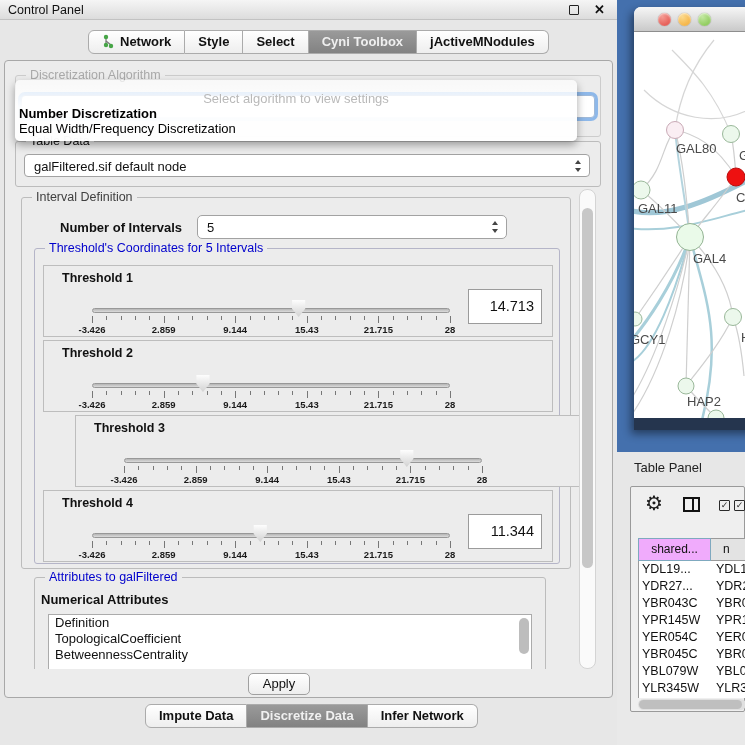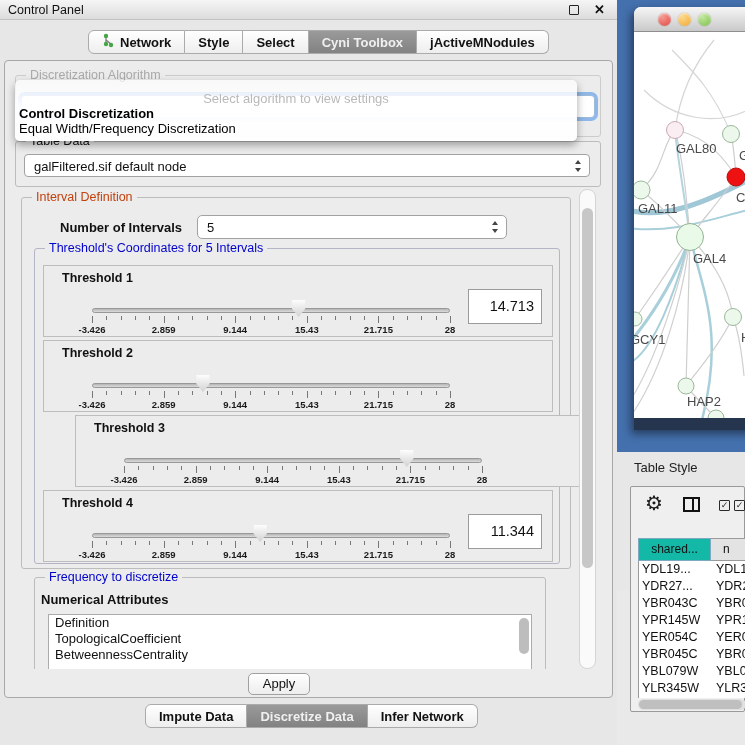--- a/index.html
+++ b/index.html
@@ -9,34 +9,34 @@
 
   
   #left-panel { position:absolute; left:0; top:0; width:617px; height:745px; background:#e7e7e7; }
   #titlebar { position:absolute; left:0; top:0; width:617px; height:20px;
     background:linear-gradient(#f5f5f5,#dcdcdc); border-bottom:1px solid #c2c2c2; }
   #titlebar .title { position:absolute; left:8px; top:3px; font-size:12.5px; color:#111; }
   .float-btn { position:absolute; right:38px; top:5px; width:10px; height:10px; border:1.6px solid #222; border-radius:1px; cursor:pointer; }
   .close-btn { position:absolute; right:12px; top:2px; font-size:13px; font-weight:bold; color:#111; cursor:pointer; }
 
   .seg-bar { position:absolute; display:flex; }
-  .seg-tab { display:flex; align-items:center; gap:5px; padding:3px 13px; font-size:13px; font-weight:bold; color:#111;
+  .seg-tab { display:flex; gap:5px; padding:3px 13px; font-size:13px; font-weight:bold; color:#111;
     background:linear-gradient(#ffffff,#eeeeee); border:1px solid #ababab; border-left:none; cursor:pointer; white-space:nowrap; height:24px; }
   .seg-tab:first-child { border-left:1px solid #ababab; border-radius:6px 0 0 6px; }
   .seg-tab:last-child { border-radius:0 6px 6px 0; }
   .seg-tab.selected { background:linear-gradient(#9a9a9a,#828282); color:#f0f0f0; }
   #top-tabs { left:88px; top:30px; }
   #bottom-tabs { left:145px; top:704px; }
 
   #main-panel { position:absolute; left:4px; top:60px; width:609px; height:638px;
     background:#ececec; border:1px solid #a8a8a8; border-radius:4px; }
 
   .groupbox { position:absolute; border:1px solid #bcbcbc; border-radius:3px; }
   .group-title { position:absolute; top:-8px; left:10px; background:#ececec; padding:0 4px; font-size:12.5px; }
-  .gt-green { color:#c2410c; }
+  .gt-green { color:#404040; }
   .gt-blue  { color:#0000cc; }
   .gt-black { color:#111; }
   .gt-ghost { color:#a9a9a9; }
 
   
   #algo-group { left:10px; top:14px; width:586px; height:62px; border-color:#cccccc; }
   #algo-combo { position:absolute; left:16px; top:34px; width:574px; height:23px; background:#fff;
     border:1px solid #9fb9d8; border-radius:4px; box-shadow:0 0 0 3px rgba(92,156,232,0.65); z-index:2; cursor:pointer; }
   #algo-popup { position:absolute; left:10px; top:19px; width:562px; height:61px; z-index:3;
     background:linear-gradient(rgba(255,255,255,0.66), rgba(255,255,255,0.97) 45%);
@@ -106,21 +106,21 @@
     background:#efefef; border:1px solid #9a9a9a; border-radius:2px; }
   #tp-gear { position:absolute; left:14px; top:6px; font-size:20px; color:#1c1c1c; cursor:pointer; line-height:20px; }
   #tp-cols { position:absolute; left:52px; top:10px; width:17px; height:15px; border:2px solid #111; cursor:pointer; }
   #tp-cols i { position:absolute; left:50%; top:0; width:2px; height:100%; background:#111; }
   .tp-check { position:absolute; top:13px; width:11px; height:11px; border:1.5px solid #2a2a2a; border-radius:1px;
     font-size:9px; line-height:9px; text-align:center; color:#2a2a2a; cursor:pointer; }
   #tp-check1 { left:88px; } #tp-check2 { left:103px; }
 
   #tp-header { position:absolute; left:7px; top:51px; width:108px; height:23px; display:flex; }
   .tp-hcell { height:23px; border:1px solid #9a9a9a; font-size:12px; color:#111; text-align:center; line-height:21px; cursor:pointer; }
-  .tp-hcell.sel { background:#14b8a6; border-color:#7fa9bf; }
+  .tp-hcell.sel { background:#f0abfc; border-color:#7fa9bf; }
   .tp-hcell.plain { background:#e3e3e3; border-left:none; text-align:left; padding-left:12px; }
   #tp-rows { position:absolute; left:7px; top:74px; width:108px; height:137px; background:#fff; overflow:hidden;
     border-left:1px solid #9a9a9a; }
   .t-row { display:flex; height:17px; line-height:17px; font-size:12.5px; color:#111; cursor:pointer; }
   .t-row .c1 { width:73px; padding-left:3px; overflow:hidden; white-space:nowrap; }
   .t-row .c2 { flex:1; padding-left:4px; overflow:hidden; white-space:nowrap; }
   #tp-hscroll { position:absolute; left:7px; top:212px; width:108px; height:11px; background:#e0e0e0; border-radius:6px; }
   #tp-hscroll .thumb { position:absolute; left:1px; top:1px; width:103px; height:9px; background:#bfbfbf; border-radius:5px; cursor:pointer; }
 
   svg text { font-family:"Liberation Sans", sans-serif; }
@@ -165,21 +165,21 @@
 
     <div id="main-panel">
 
       <div id="algo-group" class="groupbox">
         <span class="group-title gt-ghost">Discretization Algorithm</span>
       </div>
       <div id="algo-combo"></div>
       <div id="algo-popup">
         <span class="prompt">Select algorithm to view settings</span>
         <div id="popup-items">
-            <span class="popup-item bold">Control Discretization</span>
+            <span class="popup-item bold">Number Discretization</span>
             <span class="popup-item">Equal Width/Frequency Discretization</span>
           </div>
       </div>
 
       <div id="tdata-group" class="groupbox">
         <span class="group-title gt-black">Table Data</span>
         <div id="tdata-combo" class="combo">
           <span class="val">galFiltered.sif default node</span>
           <span class="arrows">
               <i class="up"></i>
@@ -351,21 +351,21 @@
                   <span class="tick-label" style="left: 262.8px;">15.43</span>
                   <span class="tick-label" style="left: 334.4px;">21.715</span>
                   <span class="tick-label" style="left: 406px;">28</span>
                   <div class="th-value">11.344</div>
                 </div>
               </div>
           </div>
         </div>
 
         <div id="attr-group" class="groupbox">
-          <span class="group-title gt-blue">Frequency to discretize</span>
+          <span class="group-title gt-blue">Attributes to galFiltered</span>
           <span id="attr-label">Numerical Attributes</span>
           <div id="attr-list">
             <div id="attr-items">
                 <div class="attr-item">Definition</div>
                 <div class="attr-item">TopologicalCoefficient</div>
                 <div class="attr-item">BetweennessCentrality</div>
               </div>
             <div id="attr-scroll"></div>
           </div>
         </div>
@@ -438,21 +438,21 @@
             <text x="102" y="170" font-size="13" fill="#4a4a4a">C</text>
             <text x="4" y="181" font-size="13" fill="#4a4a4a">GAL11</text>
             <text x="59" y="231" font-size="13" fill="#4a4a4a">GAL4</text>
             <text x="-4" y="312" font-size="13" fill="#4a4a4a">GCY1</text>
             <text x="107" y="310" font-size="13" fill="#4a4a4a">H</text>
             <text x="53" y="374" font-size="13" fill="#4a4a4a">HAP2</text>
           </svg></div>
       <div id="net-bottom"></div>
     </div>
 
-    <span id="table-panel-title">Table Style</span>
+    <span id="table-panel-title">Table Panel</span>
 
     <div id="table-panel">
       <span id="tp-gear">⚙</span>
       <span id="tp-cols">
           <i></i>
         </span>
       <span id="tp-check1" class="tp-check">✓</span>
       <span id="tp-check2" class="tp-check">✓</span>
 
       <div id="tp-header">

